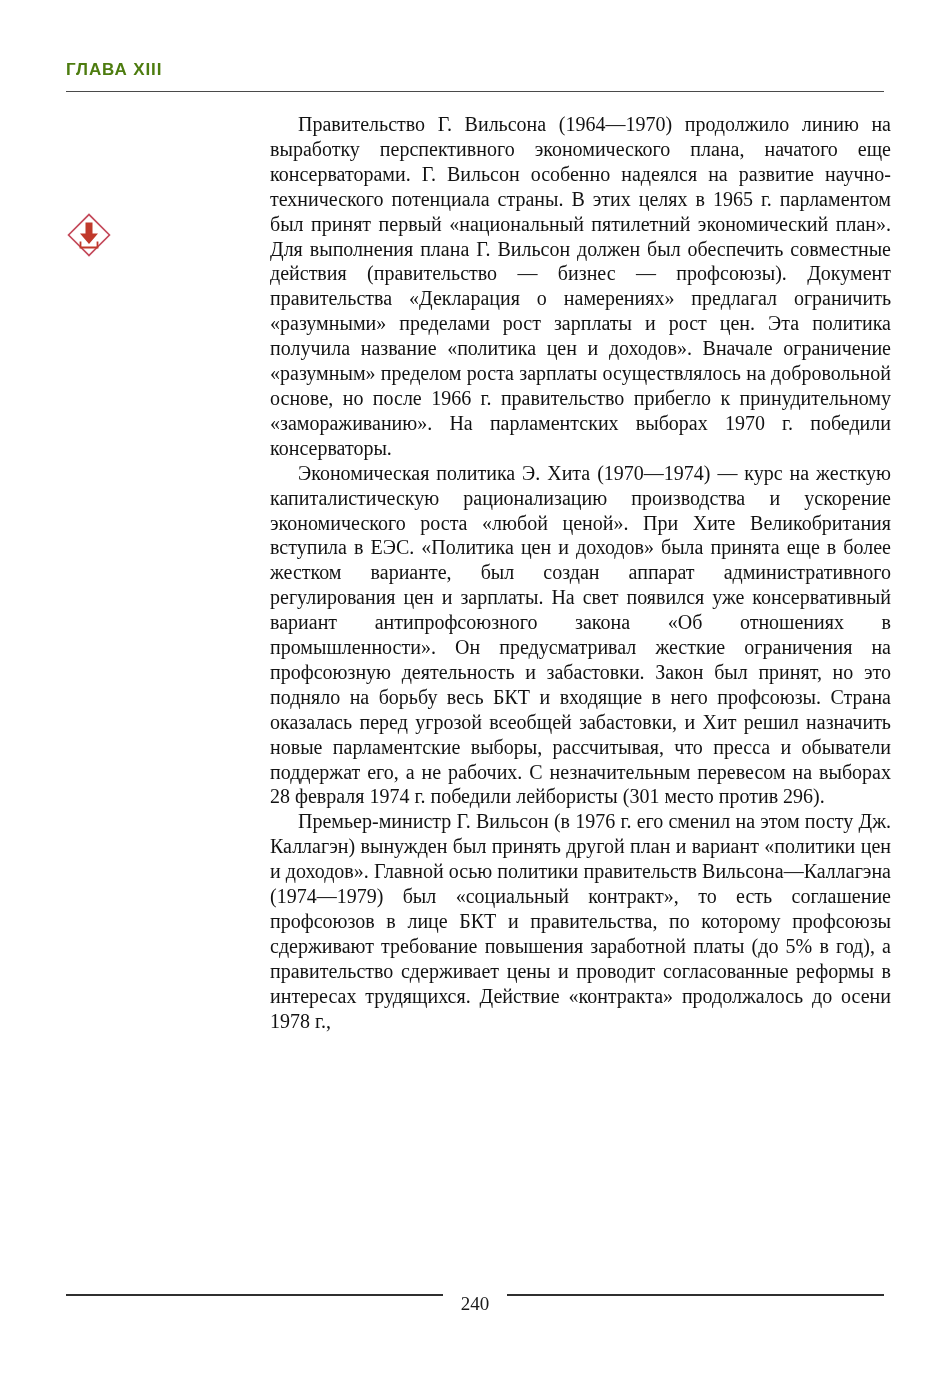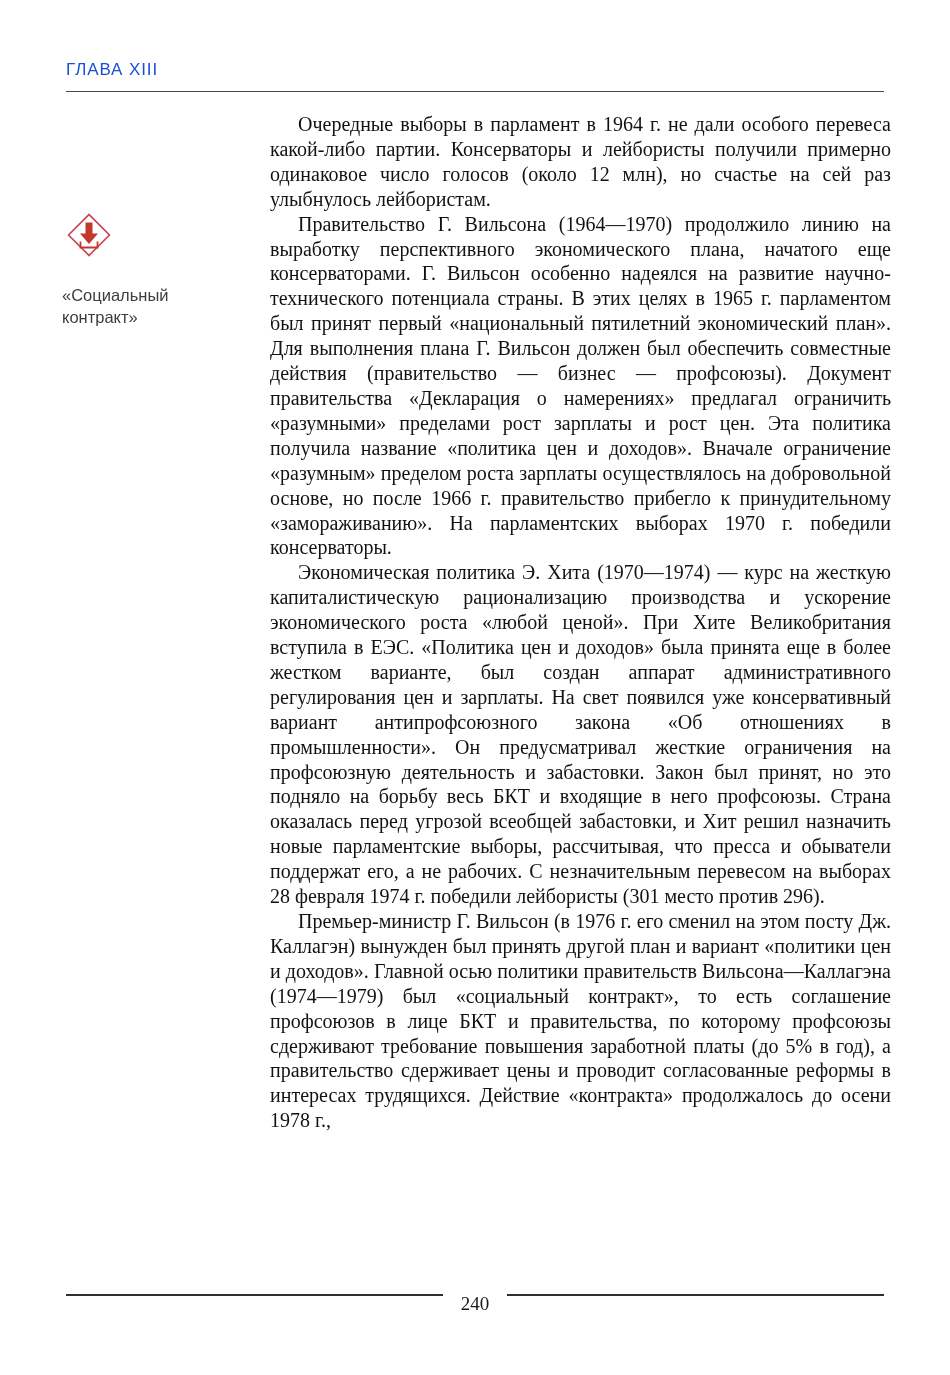--- a/index.html
+++ b/index.html
@@ -14,21 +14,22 @@
     color: #151515;
   }
 
   
   .chapter-title {
     position: absolute;
     left: 66px; top: 60px;
     font-family: "Liberation Sans", sans-serif;
     font-size: 17px;
     letter-spacing: 0.9px;
-    color: #1d4ed8;
+    color: #4d7c0f;
+    font-weight: bold;
   }
   .header-rule {
     position: absolute;
     left: 66px; right: 66px; top: 91px;
     height: 1px;
     background: #4a4a4a;
   }
 
   
   .margin-col {
@@ -92,26 +93,23 @@
 <div class="header-rule"></div>
 
 <aside class="margin-col">
   <div class="margin-icon">
     <svg width="50" height="50" viewBox="0 0 50 50" aria-hidden="true">
       <rect x="10.5" y="10.5" width="29" height="29" transform="rotate(45 25 25)" fill="none" stroke="#c4495a" stroke-width="1.6"></rect>
       <path d="M21.5 12.5 h7 v11 h5.5 L25 34 l-9 -10.5 h5.5 z" fill="#c0392b"></path>
       <path d="M16.5 31.5 v6 h17 v-6" fill="none" stroke="#c0392b" stroke-width="1.8"></path>
     </svg>
   </div>
-  <div class="margin-note">«Социальный
-контракт»</div>
 </aside>
 
 <main class="text-col" id="paragraphs">
-    <p><span>Очередные выборы в парламент в 1964 г. не дали особого перевеса какой-либо партии. Консерваторы и лейбористы получили примерно одинаковое число голосов (около 12 млн), но счастье на сей раз улыбнулось лейбористам.</span></p>
     <p><span class="bold">Правительство Г. Вильсона (1964—1970)</span><span> продолжило линию на выработку перспективного экономического плана, начатого еще консерваторами. Г. Вильсон особенно надеялся на развитие научно-технического потенциала страны. В этих целях в 1965 г. парламентом был принят первый «национальный пятилетний экономический план». Для выполнения плана Г. Вильсон должен был обеспечить совместные действия (правительство — бизнес — профсоюзы). Документ правительства «Декларация о намерениях» предлагал ограничить «разумными» пределами рост зарплаты и рост цен. Эта политика получила название «политика цен и доходов». Вначале ограничение «разумным» пределом роста зарплаты осуществлялось на добровольной основе, но после 1966 г. правительство прибегло к принудительному «замораживанию». На парламентских выборах 1970 г. победили консерваторы.</span></p>
     <p><span class="bold">Экономическая политика Э. Хита (1970—1974)</span><span> — курс на жесткую капиталистическую рационализацию производства и ускорение экономического роста «любой ценой». При </span><span class="bold">Хите</span><span> Великобритания вступила в ЕЭС. «Политика цен и доходов» была принята еще в более жестком варианте, был создан аппарат административного регулирования цен и зарплаты. На свет появился уже консервативный вариант антипрофсоюзного закона «Об отношениях в промышленности». Он предусматривал жесткие ограничения на профсоюзную деятельность и забастовки. Закон был принят, но это подняло на борьбу весь БКТ и входящие в него профсоюзы. Страна оказалась перед угрозой всеобщей забастовки, и Хит решил назначить новые парламентские выборы, рассчитывая, что пресса и обыватели поддержат его, а не рабочих. С незначительным перевесом на выборах 28 февраля 1974 г. победили лейбористы (301 место против 296).</span></p>
     <p><span>Премьер-министр </span><span class="bold">Г. Вильсон</span><span> (в 1976 г. его сменил на этом посту </span><span class="bold">Дж. Каллагэн)</span><span> вынужден был принять другой план и вариант «политики цен и доходов». Главной осью политики правительств Вильсона—Каллагэна (1974—1979) был «социальный контракт», то есть соглашение профсоюзов в лице БКТ и правительства, по которому профсоюзы сдерживают требование повышения заработной платы (до 5% в год), а правительство сдерживает цены и проводит согласованные реформы в интересах трудящихся. Действие «контракта» продолжалось до осени 1978 г.,</span></p>
   </main>
 
 <footer class="page-footer">
   <span class="foot-rule"></span>
   <span class="page-num">240</span>
   <span class="foot-rule"></span>
 </footer>

